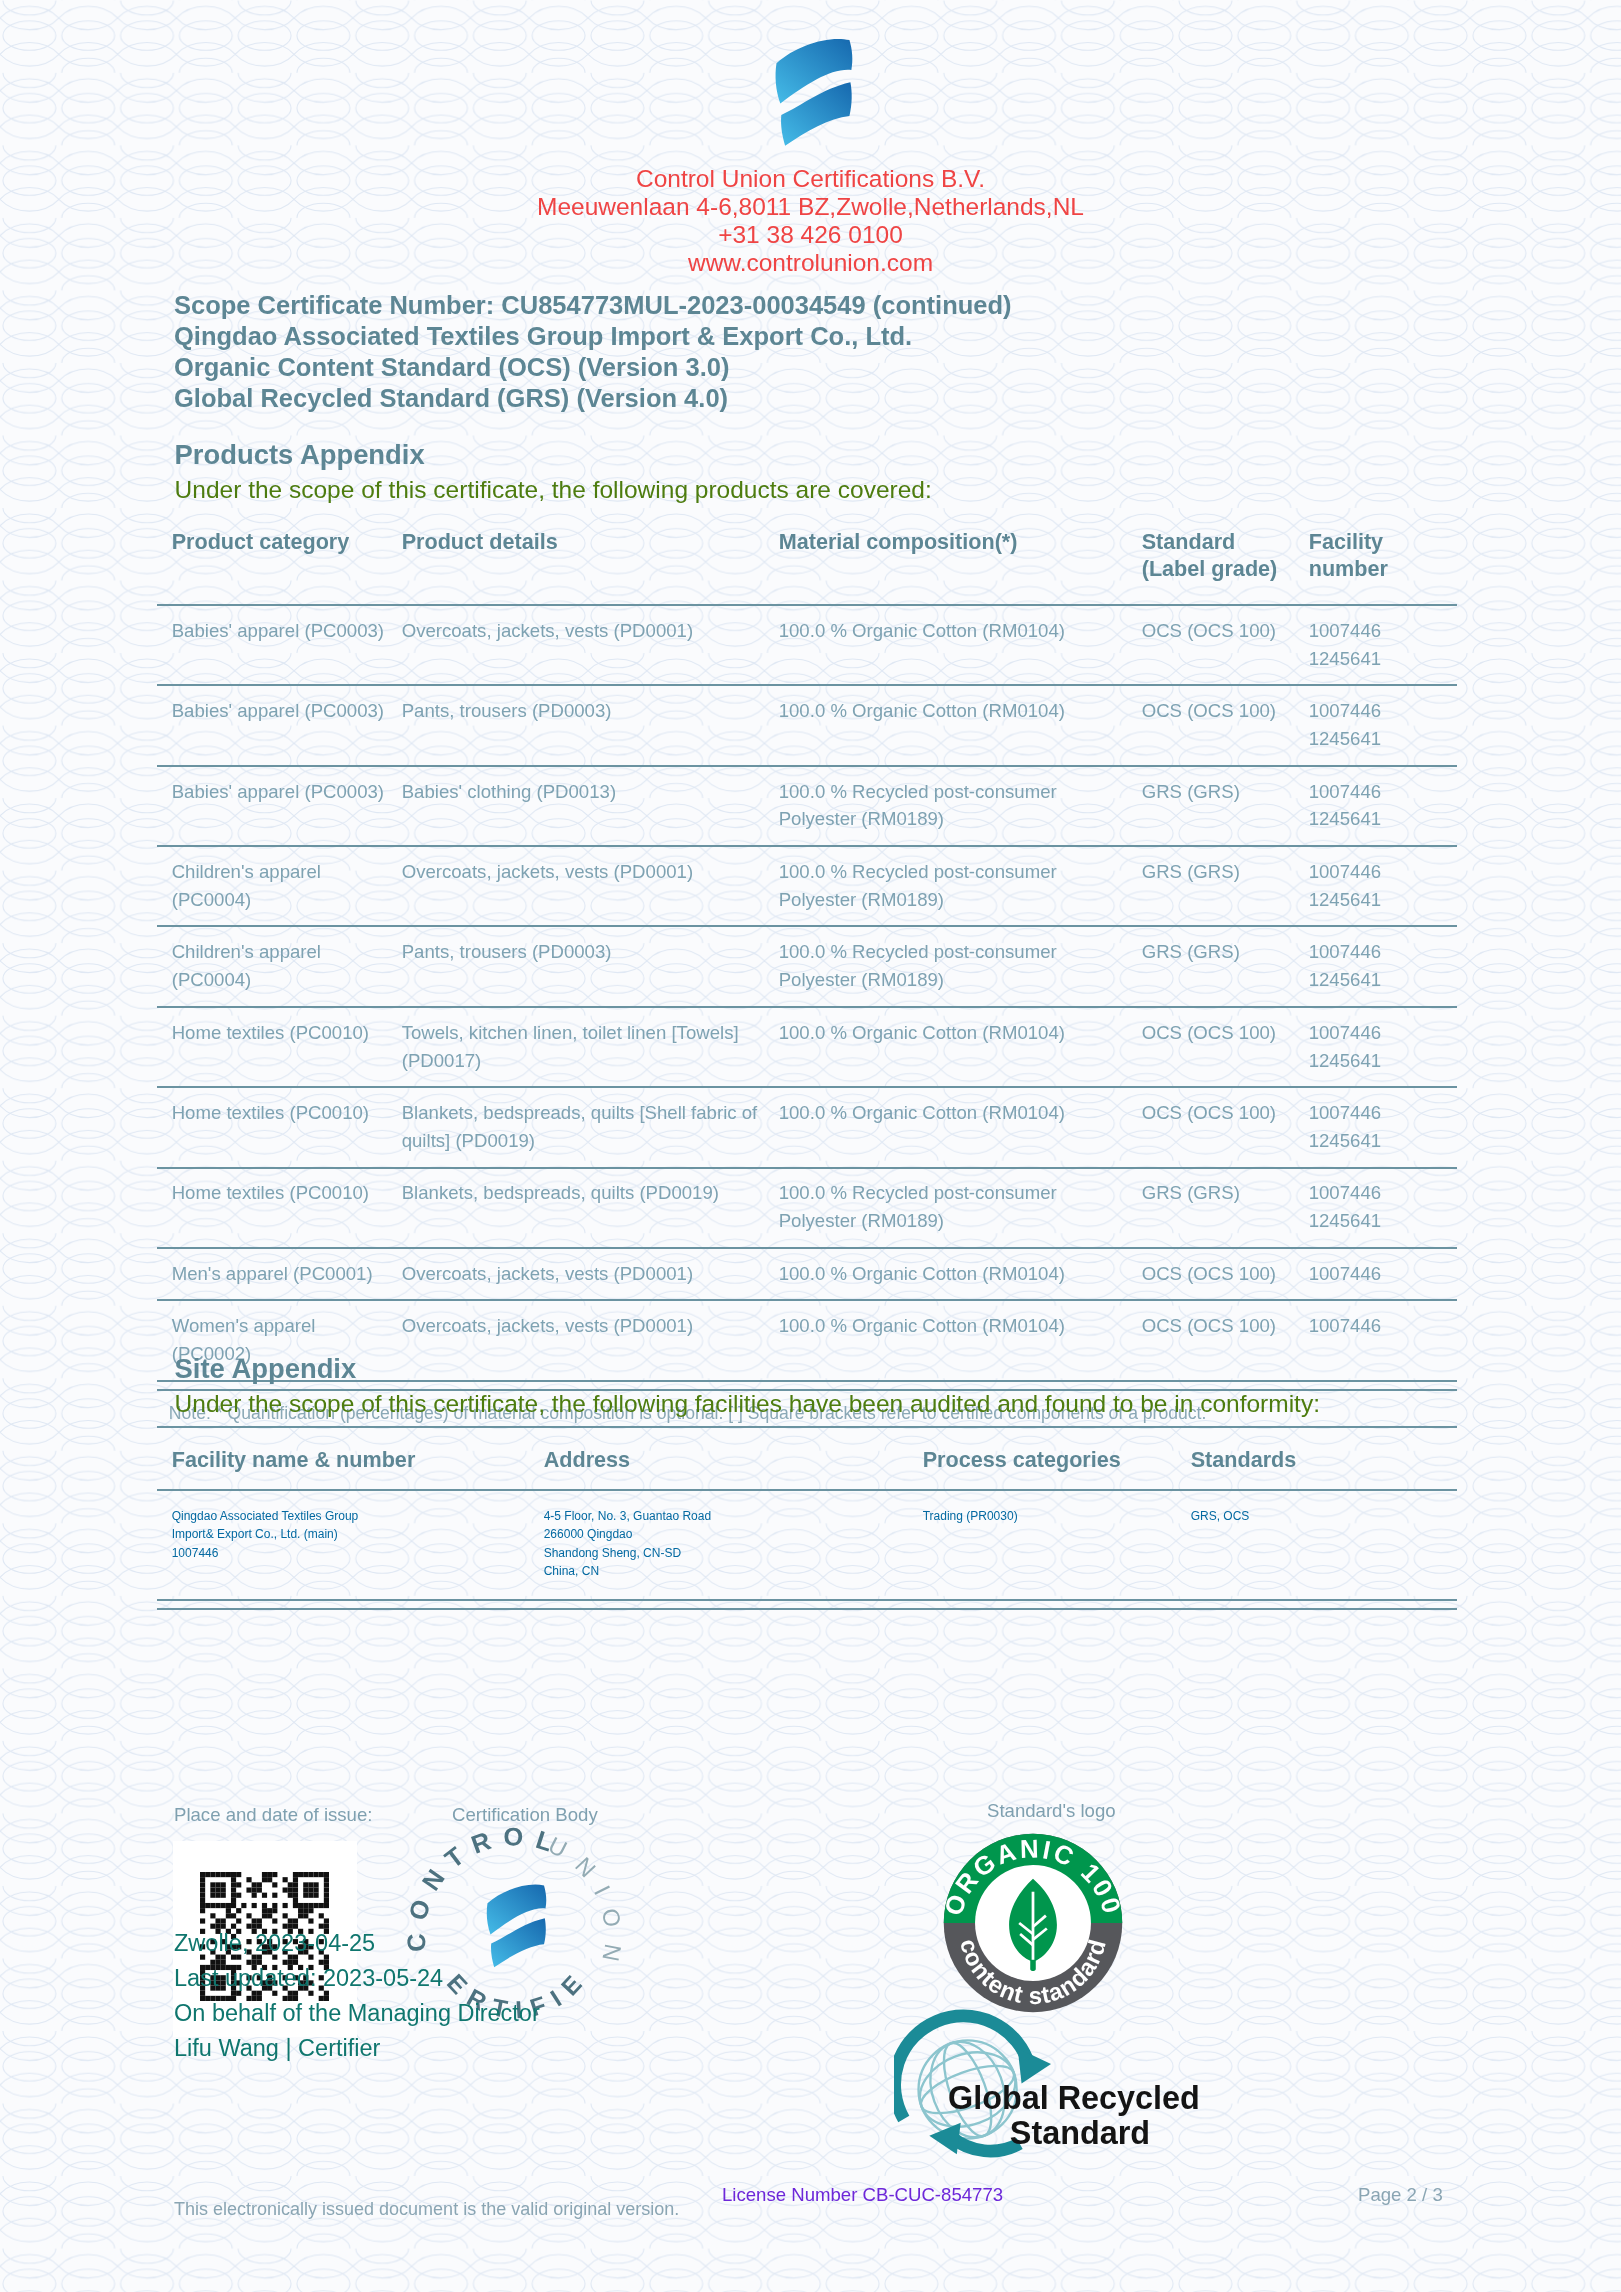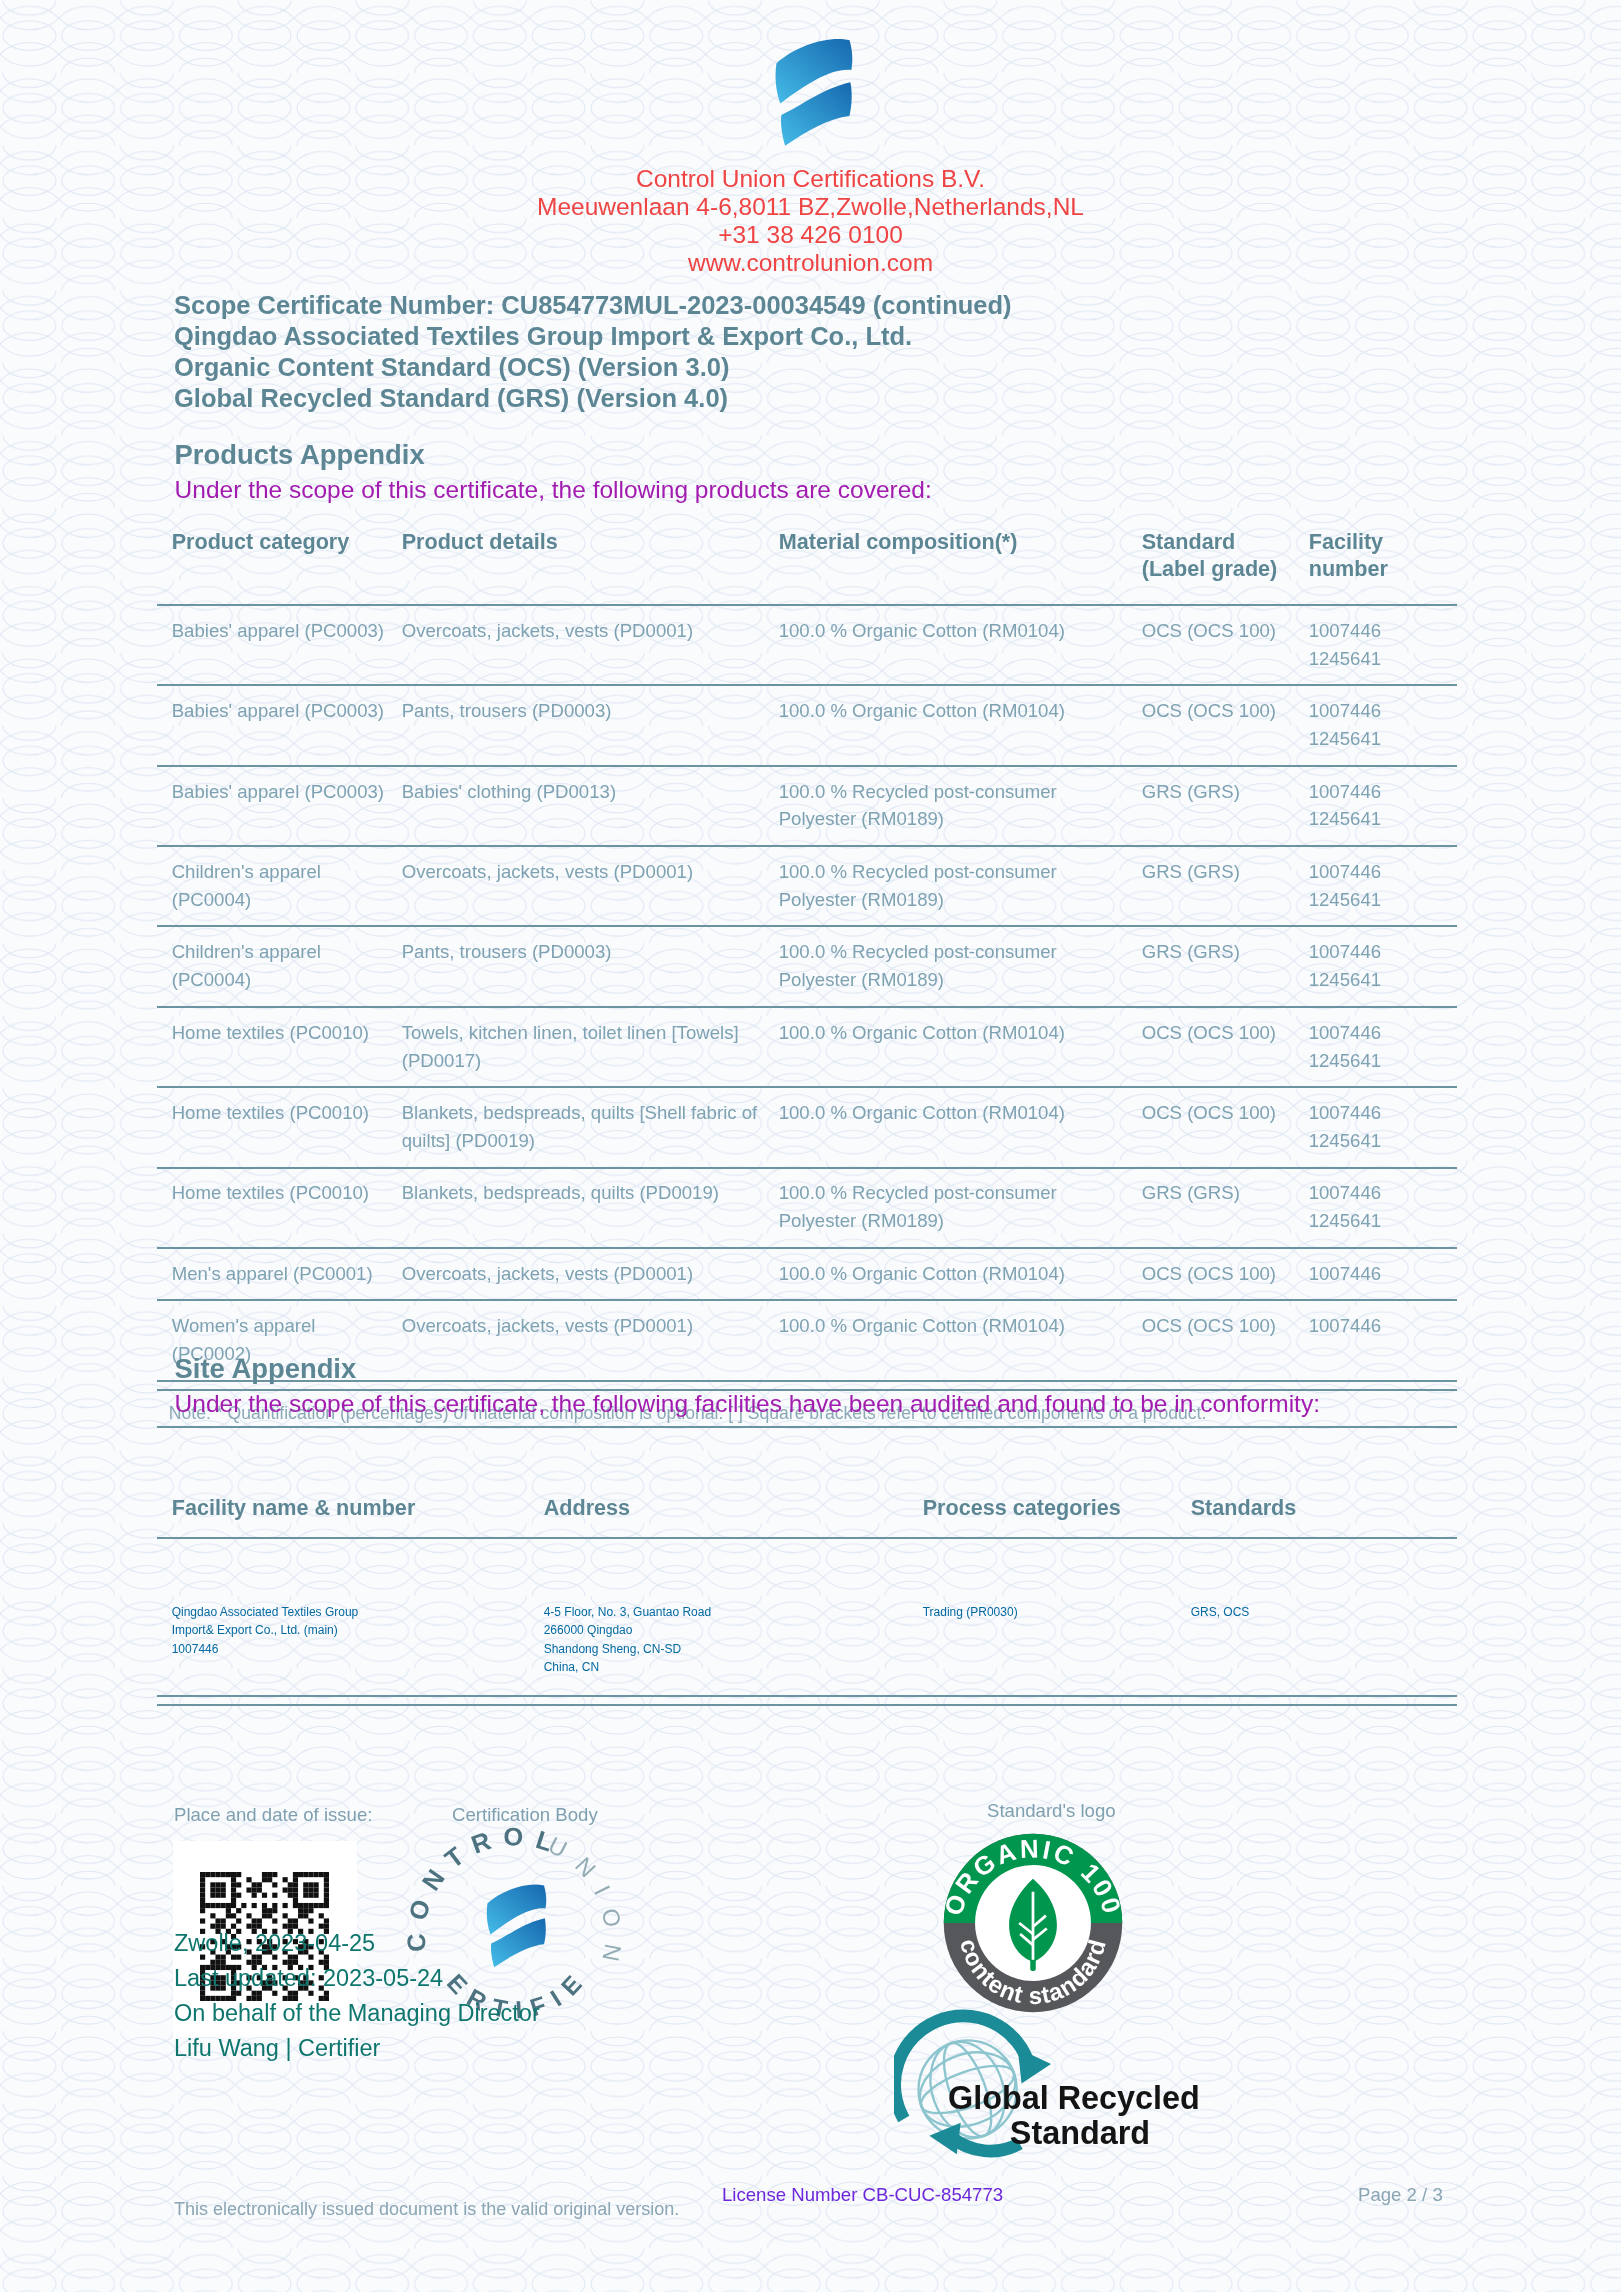--- a/index.html
+++ b/index.html
@@ -11,37 +11,37 @@
   
   .hdr-text{left:0;top:165px;width:100%;text-align:center;font-size:24.5px;line-height:28px;color:#ef4444;}
   .logo-svg{position:absolute;left:764px;top:33px;z-index:2;}
 
   
   .scope{left:174px;top:290px;font-size:25.5px;font-weight:bold;line-height:31px;color:#5d8694;}
 
   
   .section{left:157px;width:1300px;}
   .sec-title{margin-left:17.6px;font-size:27.4px;font-weight:bold;color:#5d8694;}
-  .sec-sub{margin-left:17.6px;margin-top:4.9px;font-size:24.5px;color:#a21caf;}
+  .sec-sub{margin-left:17.6px;margin-top:4.9px;font-size:24.5px;color:#4d7c0f;}
 
   
   .ptable{margin-top:25.5px;}
   .pgrid{display:grid;grid-template-columns:230px 377px 363px 167px 163px;}
   .pgrid > div{padding-left:14.7px;box-sizing:border-box;}
   .phead{color:#5d8694;font-size:21.6px;font-weight:bold;line-height:26.5px;padding-bottom:21.6px;
          border-bottom:2px solid #6b93a1;}
   .prow{font-size:18.6px;color:#7ea2b2;line-height:1.5;padding:10.8px 0 11.8px 0;border-bottom:2px solid #6b93a1;}
   .prow.last{border-bottom:none;}
   .double-rule{height:6.9px;border-top:2px solid #6b93a1;border-bottom:2px solid #6b93a1;}
   .note{margin-top:11.8px;margin-left:11.8px;font-size:17.6px;color:#8aa8b6;}
 
   
   .site-rule{margin-top:7.8px;border-top:2px solid #6b93a1;height:0;}
   .sgrid{display:grid;grid-template-columns:372px 379px 268px 280px;}
-  .sgrid > div{padding-left:14.7px;box-sizing:border-box;margin-top:48px;}
+  .sgrid > div{padding-left:14.7px;box-sizing:border-box;}
   .shead{color:#5d8694;font-size:21.6px;font-weight:bold;padding:19.6px 0 15.7px 0;border-bottom:2px solid #6b93a1;}
   .srow{font-size:12px;color:#0369a1;line-height:1.55;padding:15.7px 0 17.6px 0;}
 
   
   .flabel{position:absolute;z-index:2;font-size:18.6px;color:#7fa0b0;}
   .qr-box{position:absolute;left:173px;top:1841px;width:184px;height:196px;background:#ffffff;z-index:2;}
   .issue-block{left:174px;top:1907px;font-size:23.5px;line-height:35px;color:#0f766e;margin-top:19px;}
   .bottom-left{left:174px;top:2199px;font-size:18px;color:#8aa5b3;}
   .bottom-license{left:722px;top:2184px;font-size:18.6px;color:#6d28d9;}
   .bottom-page{left:1358px;top:2184px;font-size:18.6px;color:#8aa5b3;}

